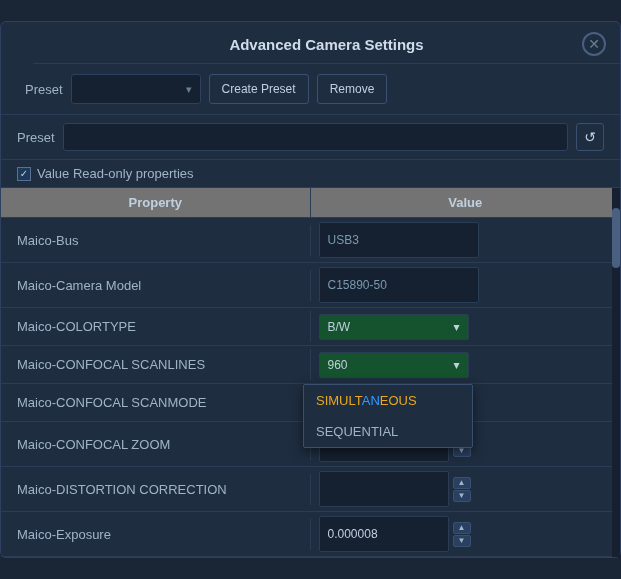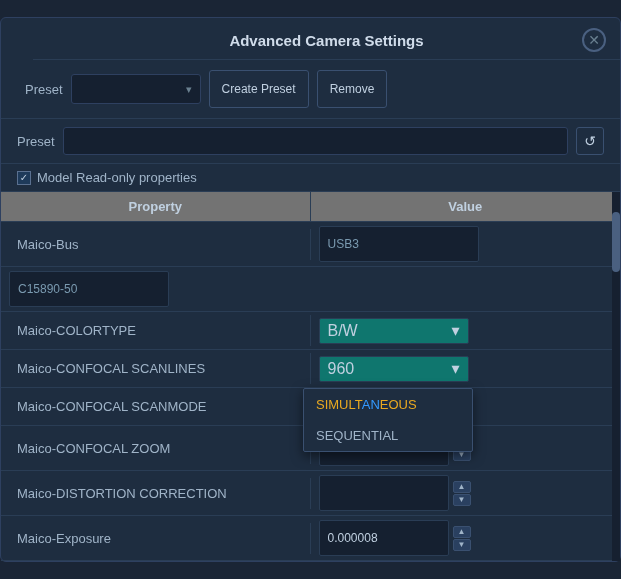--- a/index.html
+++ b/index.html
@@ -80,21 +80,21 @@
       padding: 0 8px;
       cursor: pointer;
     }
 
     .dropdown-arrow {
       color: #6a8090;
       font-size: 11px;
     }
 
     .btn {
-      height: 38px;
+      height: 30px;
       padding: 0 12px;
       background: #1e2d40;
       border: 1px solid #3a5070;
       border-radius: 3px;
       color: #c0d0e0;
       cursor: pointer;
       font-size: 12px;
       white-space: nowrap;
     }
 
@@ -216,26 +216,26 @@
       color: #7a9ab0;
       padding: 0 8px;
       font-size: 12px;
       display: flex;
       align-items: center;
     }
 
     .select-value {
       width: 150px;
       height: 26px;
-      background: #0f766e;
+      background: #14532d;
       border: 1px solid #2a3d55;
       border-radius: 2px;
       color: #c0d0e0;
       padding: 0 8px;
-      font-size: 16px;
+      font-size: 12px;
       display: flex;
       align-items: center;
       justify-content: space-between;
       cursor: pointer;
     }
 
     .select-value.active {
       border-color: #4a7090;
     }
 
@@ -336,39 +336,40 @@
     <input class="filter-input" type="text" style="">
     <button class="refresh-btn">
       <span>↺</span>
     </button>
   </div>
 
   <div class="readonly-row">
     <div class="checkbox">
       <span>✓</span>
     </div>
-    <span class="readonly-label">Model Read-only properties</span>
+    <span class="readonly-label">Value Read-only properties</span>
   </div>
 
   <div class="table-wrapper">
     <div class="table-header">
       <div class="table-header-cell">Property</div>
       <div class="table-header-cell">Value</div>
     </div>
 
     <div class="table-body">
 
       <div class="table-row">
         <div class="prop-cell">Maico-Bus</div>
         <div class="value-cell">
           <div class="text-value">USB3</div>
         </div>
       </div>
 
       <div class="table-row">
+        <div class="prop-cell">Maico-Camera Model</div>
         <div class="value-cell">
           <div class="text-value">C15890-50</div>
         </div>
       </div>
 
       <div class="table-row">
         <div class="prop-cell">Maico-COLORTYPE</div>
         <div class="value-cell">
           <div class="select-value">
             <span>B/W</span>

